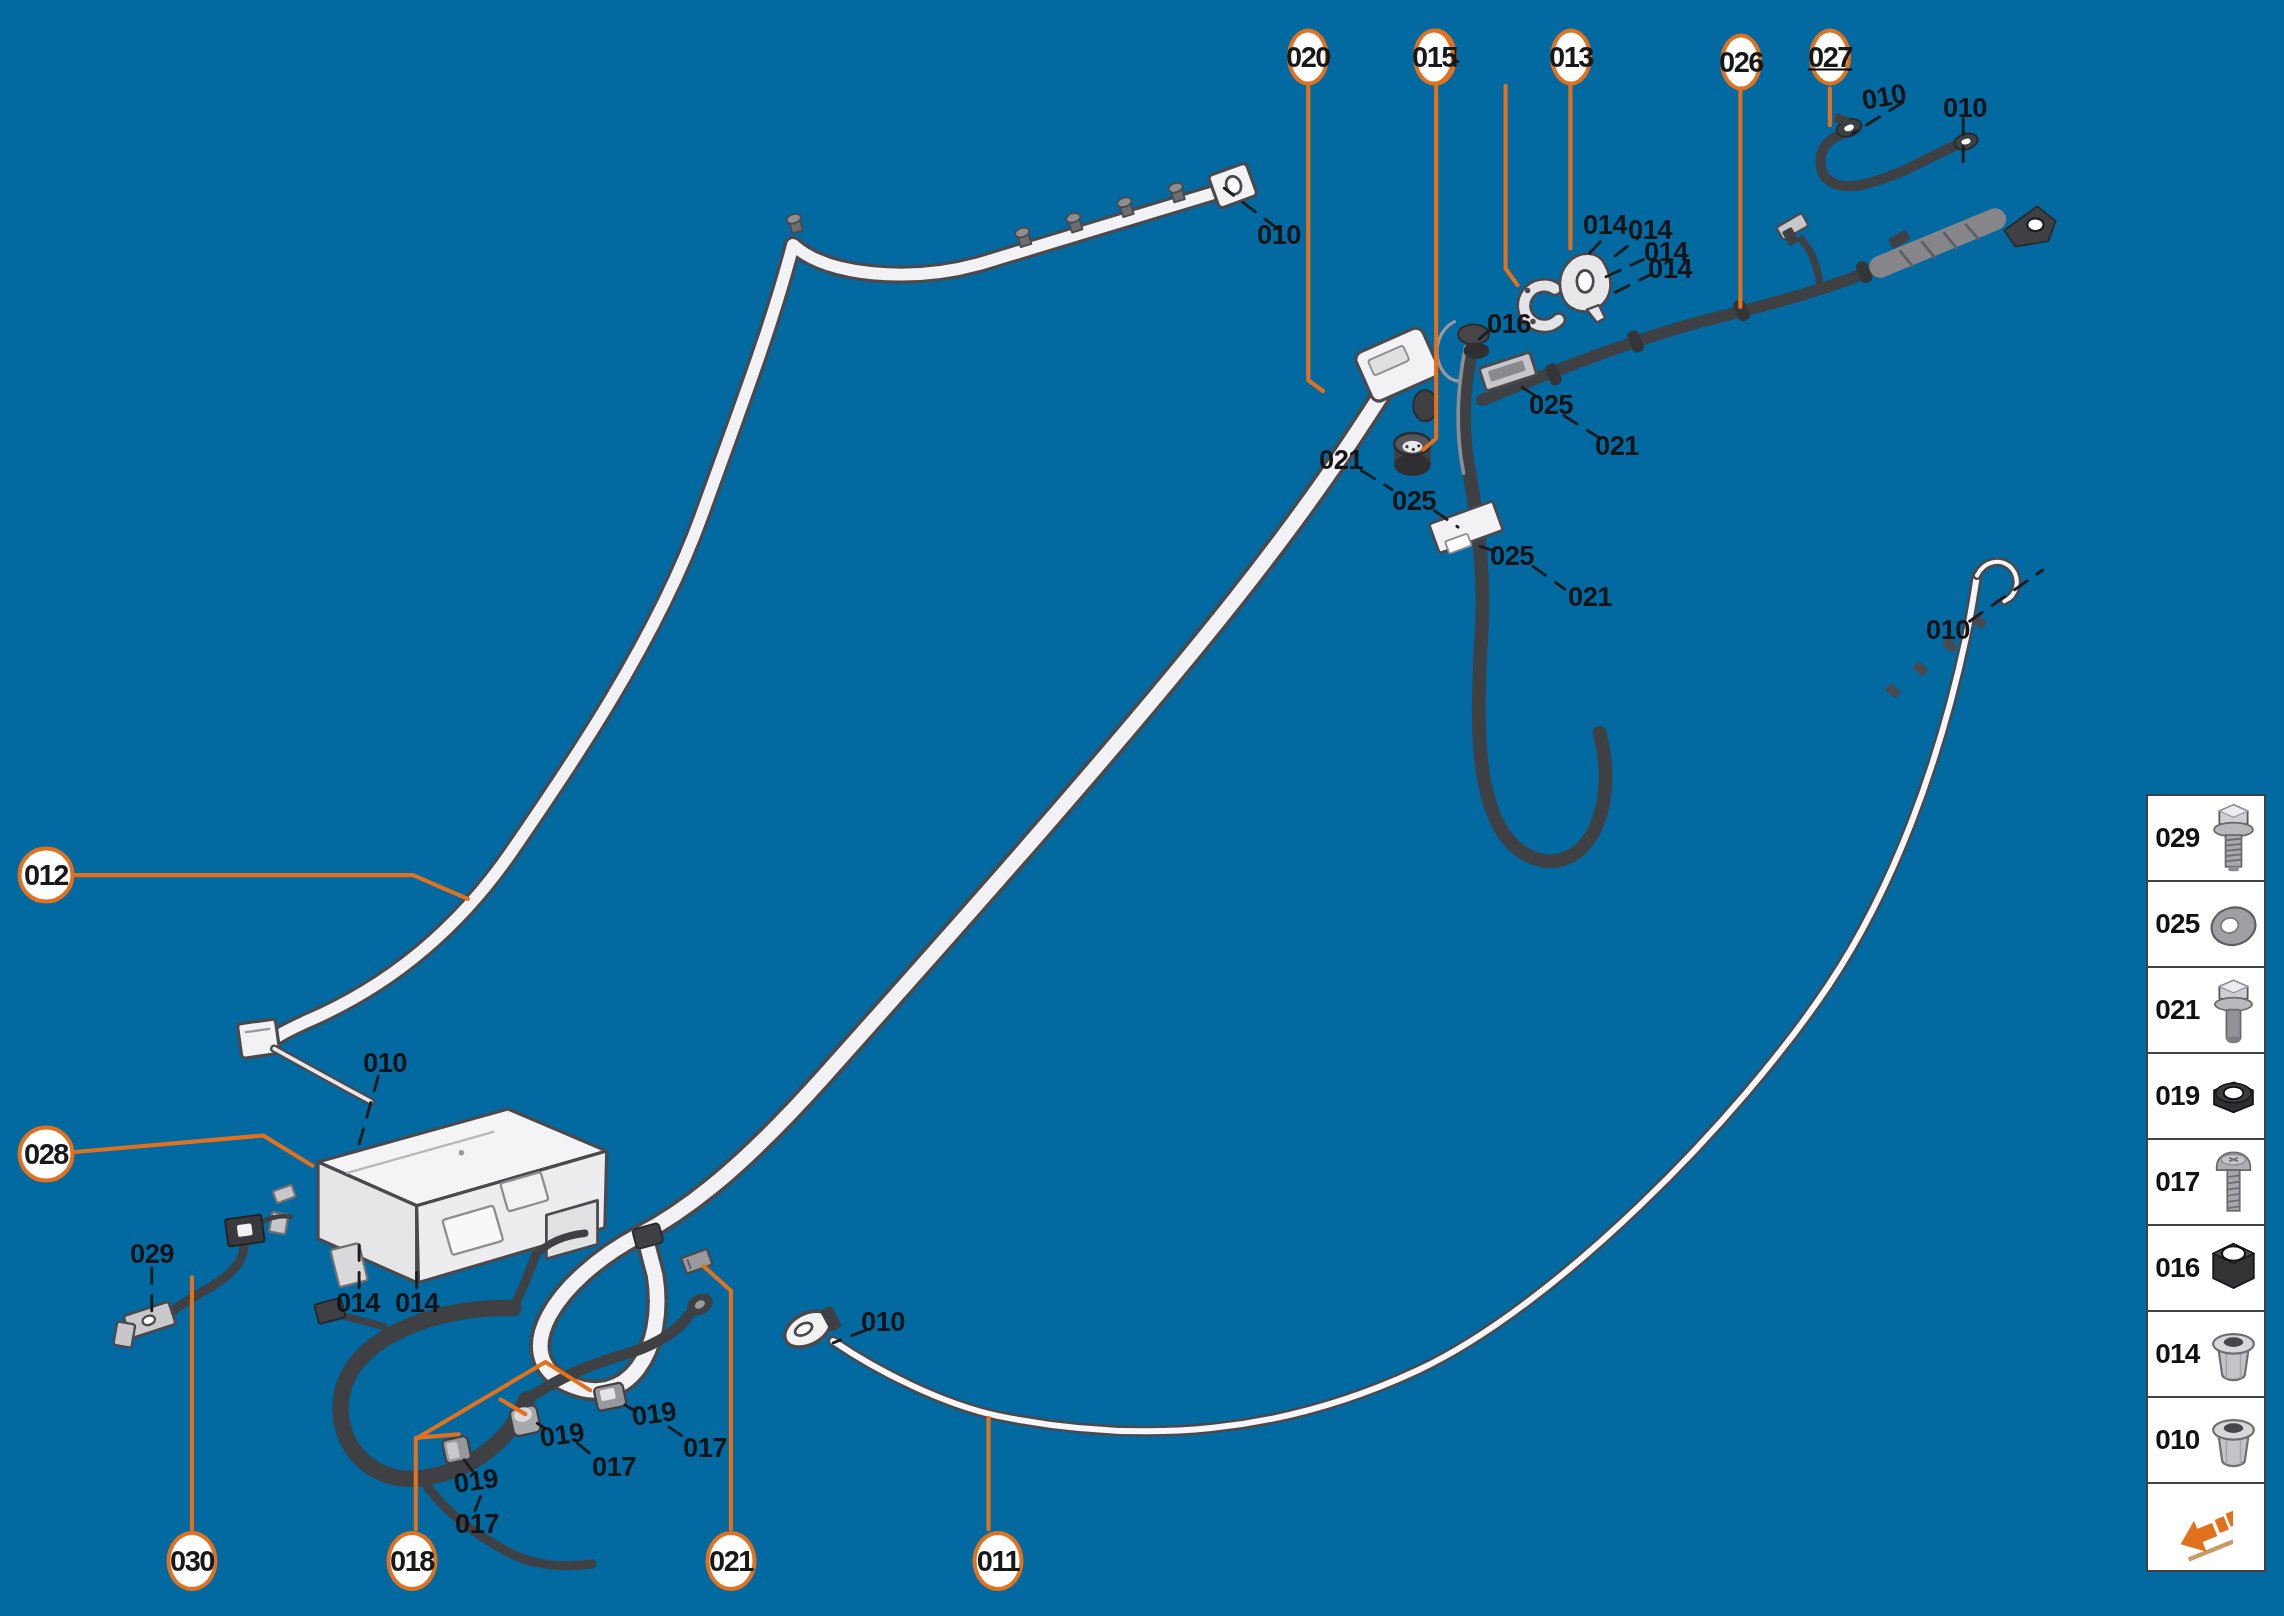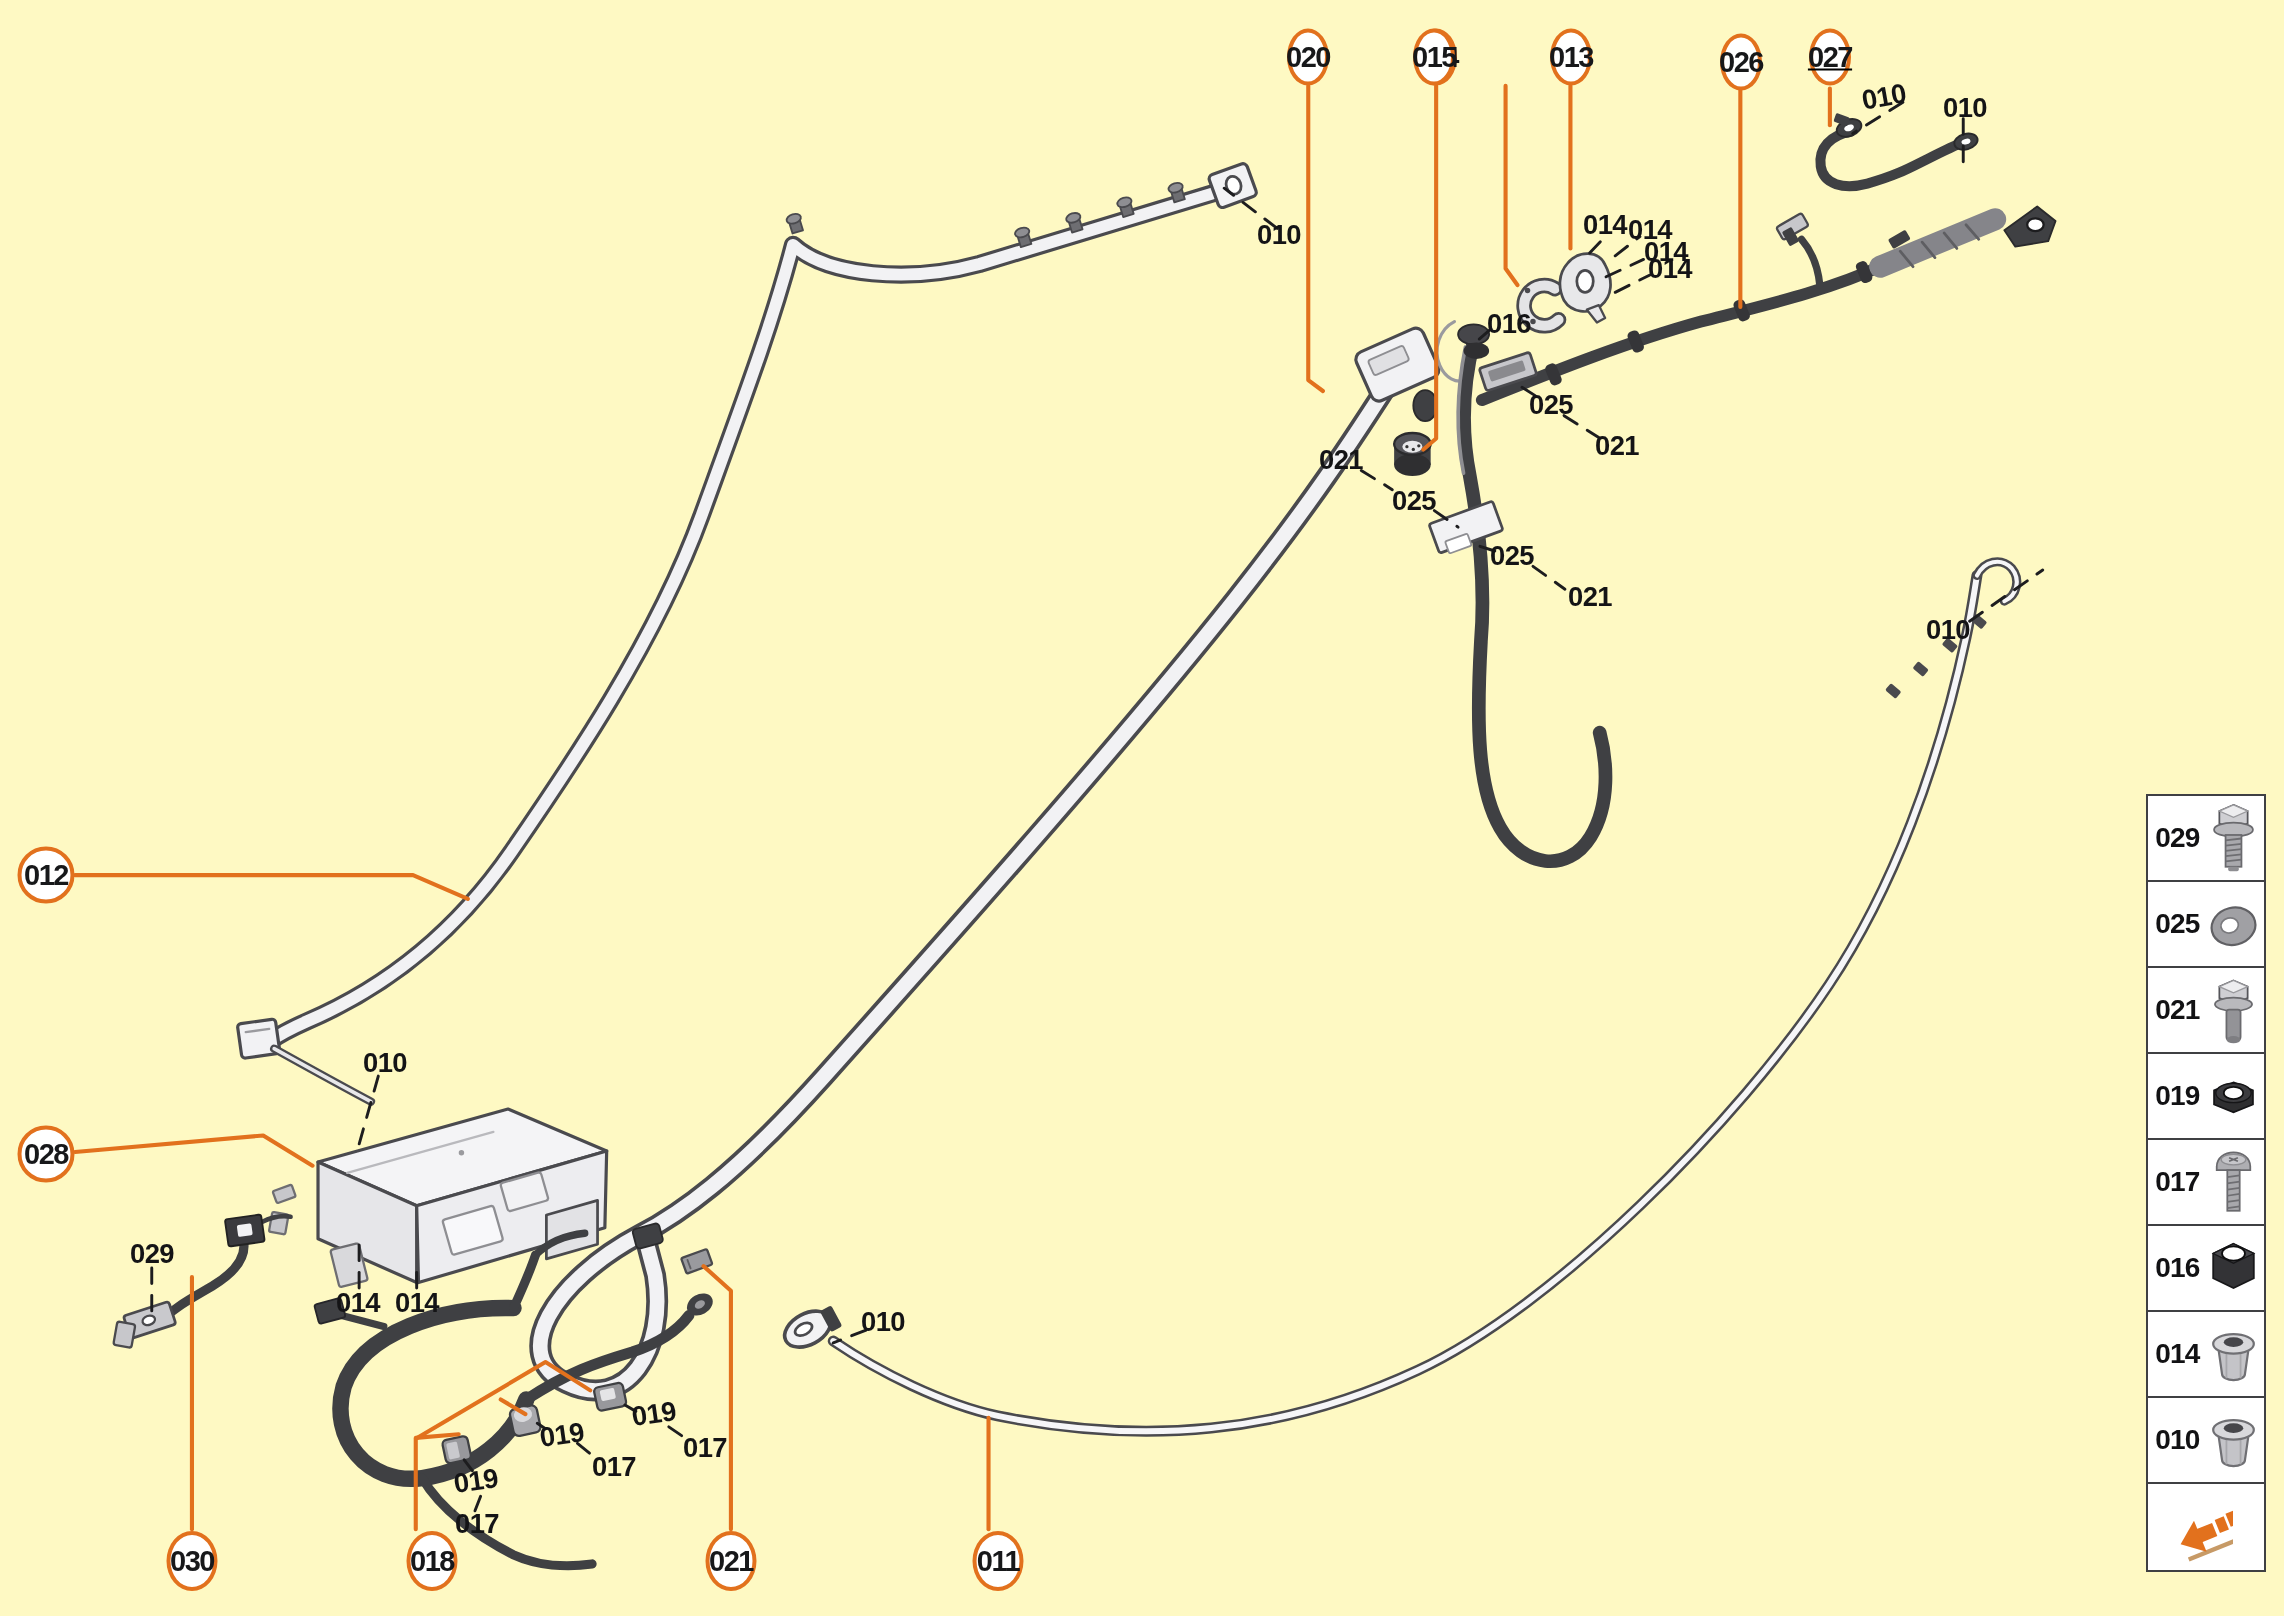--- a/index.html
+++ b/index.html
@@ -1,21 +1,21 @@
 <!DOCTYPE html>
 <html style="--accent: #E2711D; --ink: #1D1D1F; --tan: #C79A66; --part-dark: #3F4043; --part-mid: #C7C7CB; --part-light: #F2F2F4;font-size:14.6px"><head>
 <meta charset="utf-8">
 <style>
   :root{
     --accent:#E2711D; --ink:#1D1D1F; --tan:#C79A66;
     --part-dark:#3F4043; --part-mid:#C7C7CB; --part-light:#F2F2F4; --edge:#4A4A4E;
   }
   *{box-sizing:border-box}
   html,body{margin:0;padding:0;background:#fff;font-family:"Liberation Sans",sans-serif}
-  .stage{position:relative;width:2284px;height:1616px;background:#fef9c3;overflow:hidden}
+  .stage{position:relative;width:2284px;height:1616px;background:#0369a1;overflow:hidden}
   svg.art{position:absolute;left:0;top:0;width:2284px;height:1616px}
 
   .callout{position:absolute;width:42px;height:57px;border:4.6px solid var(--accent);
     border-radius:50%;background:#fff;display:flex;align-items:center;justify-content:center;
     transform:translate(-50%,-50%);z-index:5}
   .callout.round{width:57px;height:57px}
   .callout.bottom{width:51px;height:60px}
   .callout span{font-size:29px;font-weight:bold;color:#17181a;letter-spacing:-1.4px}
 
   .plabel{position:absolute;transform:translate(-50%,-50%);font-size:27.4px;font-weight:bold;
@@ -323,21 +323,21 @@
       </div>
       <div class="callout round" style="left: 46px; top: 875px;">
         <span>012</span>
       </div>
       <div class="callout round" style="left: 46px; top: 1154px; align-items: center;">
         <span>028</span>
       </div>
       <div class="callout bottom" style="left: 192px; top: 1561px;">
         <span>030</span>
       </div>
-      <div class="callout bottom" style="left: 432px; top: 1561px; text-align: right;">
+      <div class="callout bottom" style="left: 412px; top: 1561px; text-align: right;">
         <span>018</span>
       </div>
       <div class="callout bottom" style="left: 731px; top: 1561px;">
         <span>021</span>
       </div>
       <div class="callout bottom" style="left: 989px; top: 1561px; margin-left: 9px;">
         <span>011</span>
       </div>
     </div>
   <div>

